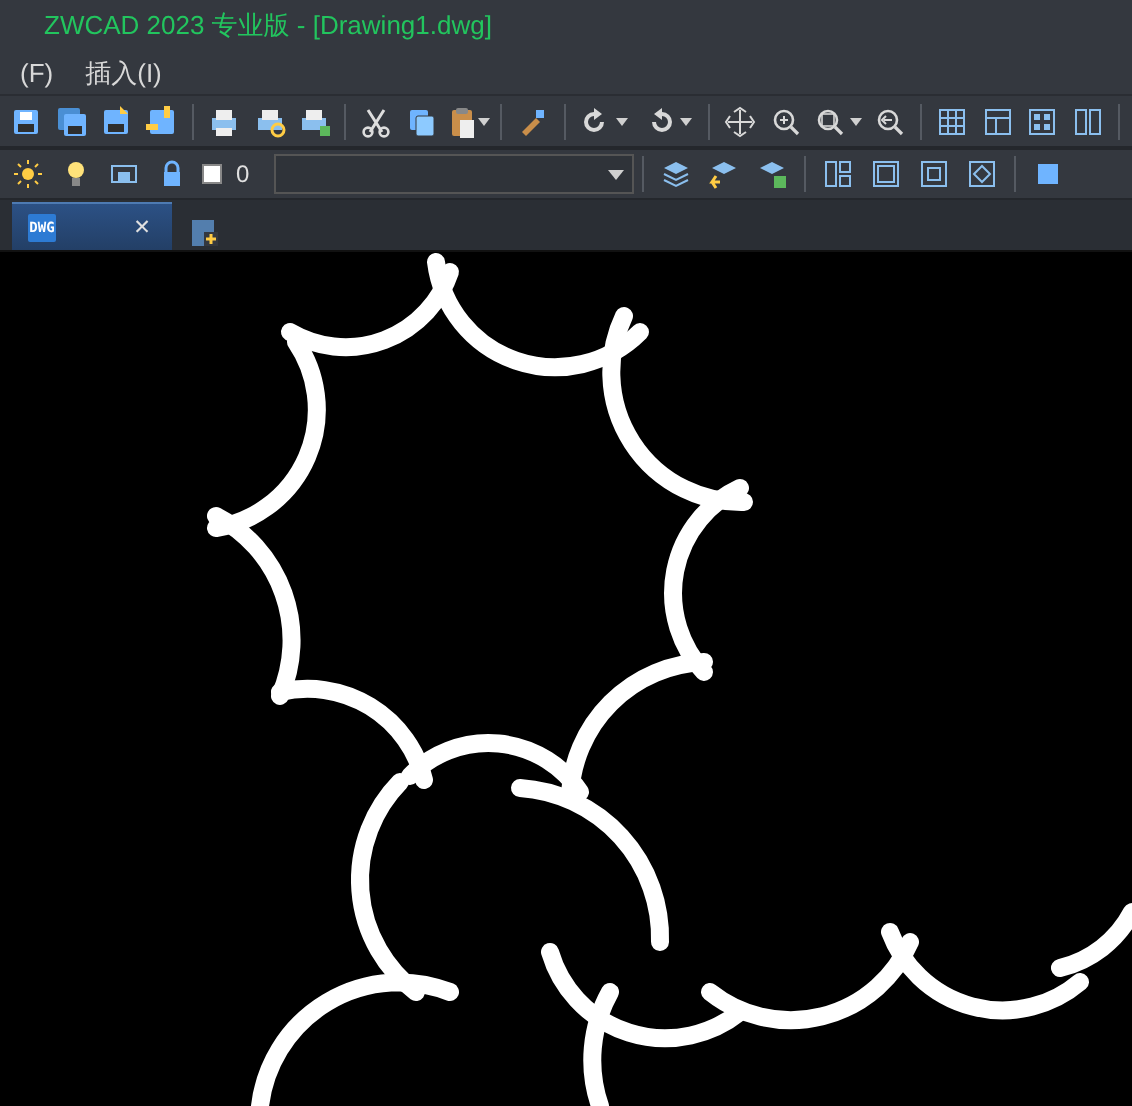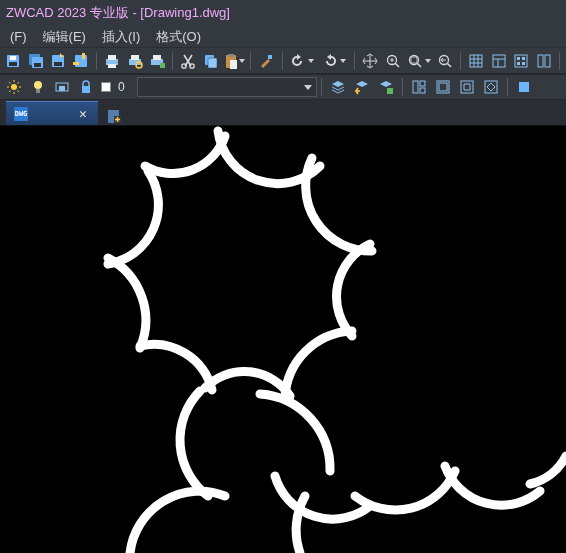--- a/index.html
+++ b/index.html
@@ -9,23 +9,23 @@
     background: #34383f;
     font-family: "Microsoft YaHei", "SimSun", Arial, sans-serif;
     font-size: 12px;
     color: #d0d0d0;
     overflow: hidden;
     position: relative;
   }
   .titlebar {
     height: 26px;
     background: #34383f;
-    padding: 4px 6px;
+    padding: 4px 22px;
     font-size: 13px;
-    color: #f0abfc;
+    color: #22c55e;
     white-space: nowrap;
   }
   .menubar {
     height: 22px;
     background: #34383f;
     display: flex;
     align-items: center;
     padding: 0 2px;
     border-bottom: 1px solid #2a2d33;
   }
@@ -92,21 +92,21 @@
     border-bottom: 1px solid #111;
   }
   .tab {
     height: 24px;
     display: flex;
     align-items: center;
     padding: 0 8px;
     font-family: "SimSun", monospace;
     font-size: 13px;
     color: #e8e8e8;
-    gap: 18px;
+    gap: 6px;
     cursor: pointer;
   }
   .tab.active {
     background: #3c6aa0;
     background: linear-gradient(#2c5185, #233f66);
     border-top: 1px solid #4e7bb3;
   }
   .tab-icon {
     width: 14px; height: 14px;
     background: #2d7bd4;
@@ -154,23 +154,21 @@
 </style>
 </head>
 <body>
 
 <div class="titlebar">
   <span>ZWCAD 2023 专业版 - [Drawing1.dwg]</span>
 </div>
 
 <div class="menubar">
   <div class="menu-item">(F)</div>
-  <div class="menu-item">编辑(E)</div>
   <div class="menu-item">插入(I)</div>
-  <div class="menu-item">格式(O)</div>
 </div>
 
 <div class="toolbar">
   <div class="tbtn">
     <svg width="16" height="16">
         <rect x="2" y="2" width="12" height="12" fill="#6fb4ff" rx="1"></rect>
         <rect x="4" y="9" width="8" height="4" fill="#2e2e2e"></rect>
         <rect x="5" y="3" width="6" height="4" fill="#fff"></rect>
       </svg>
   </div>

